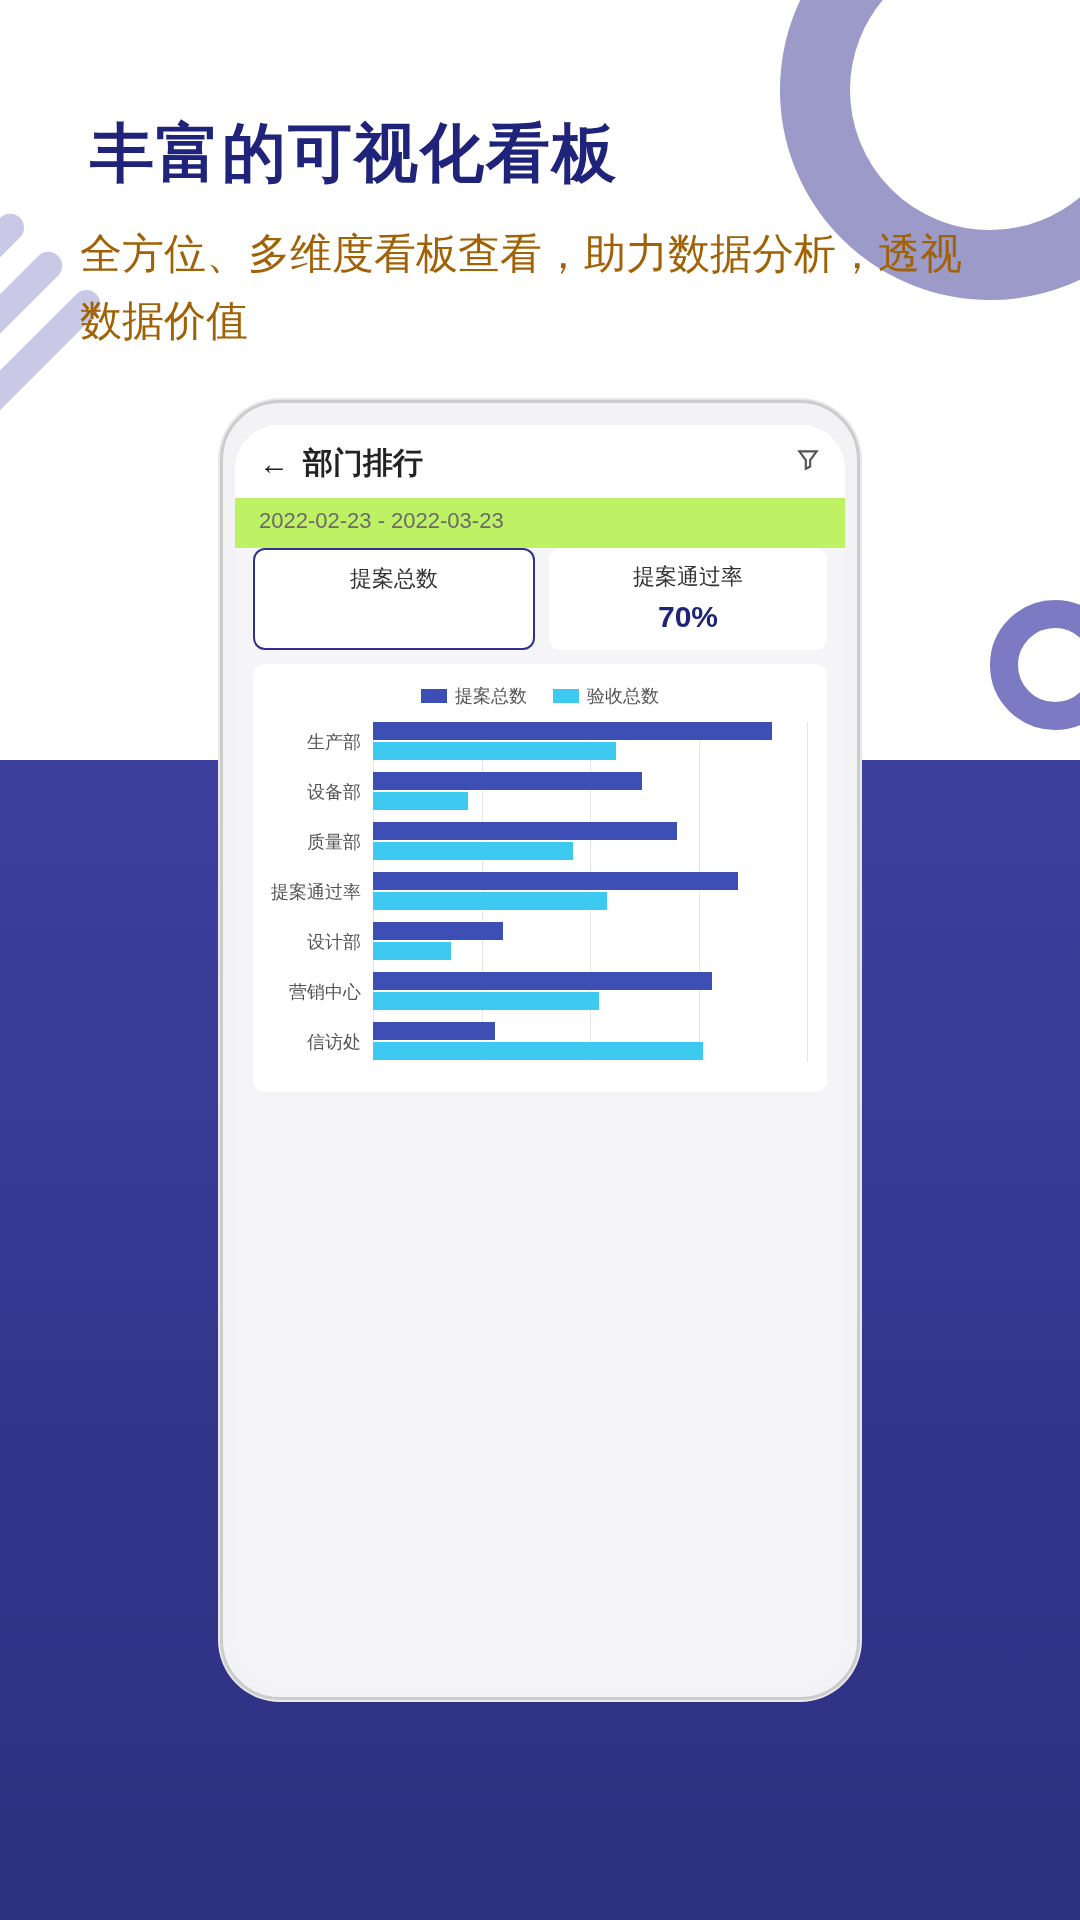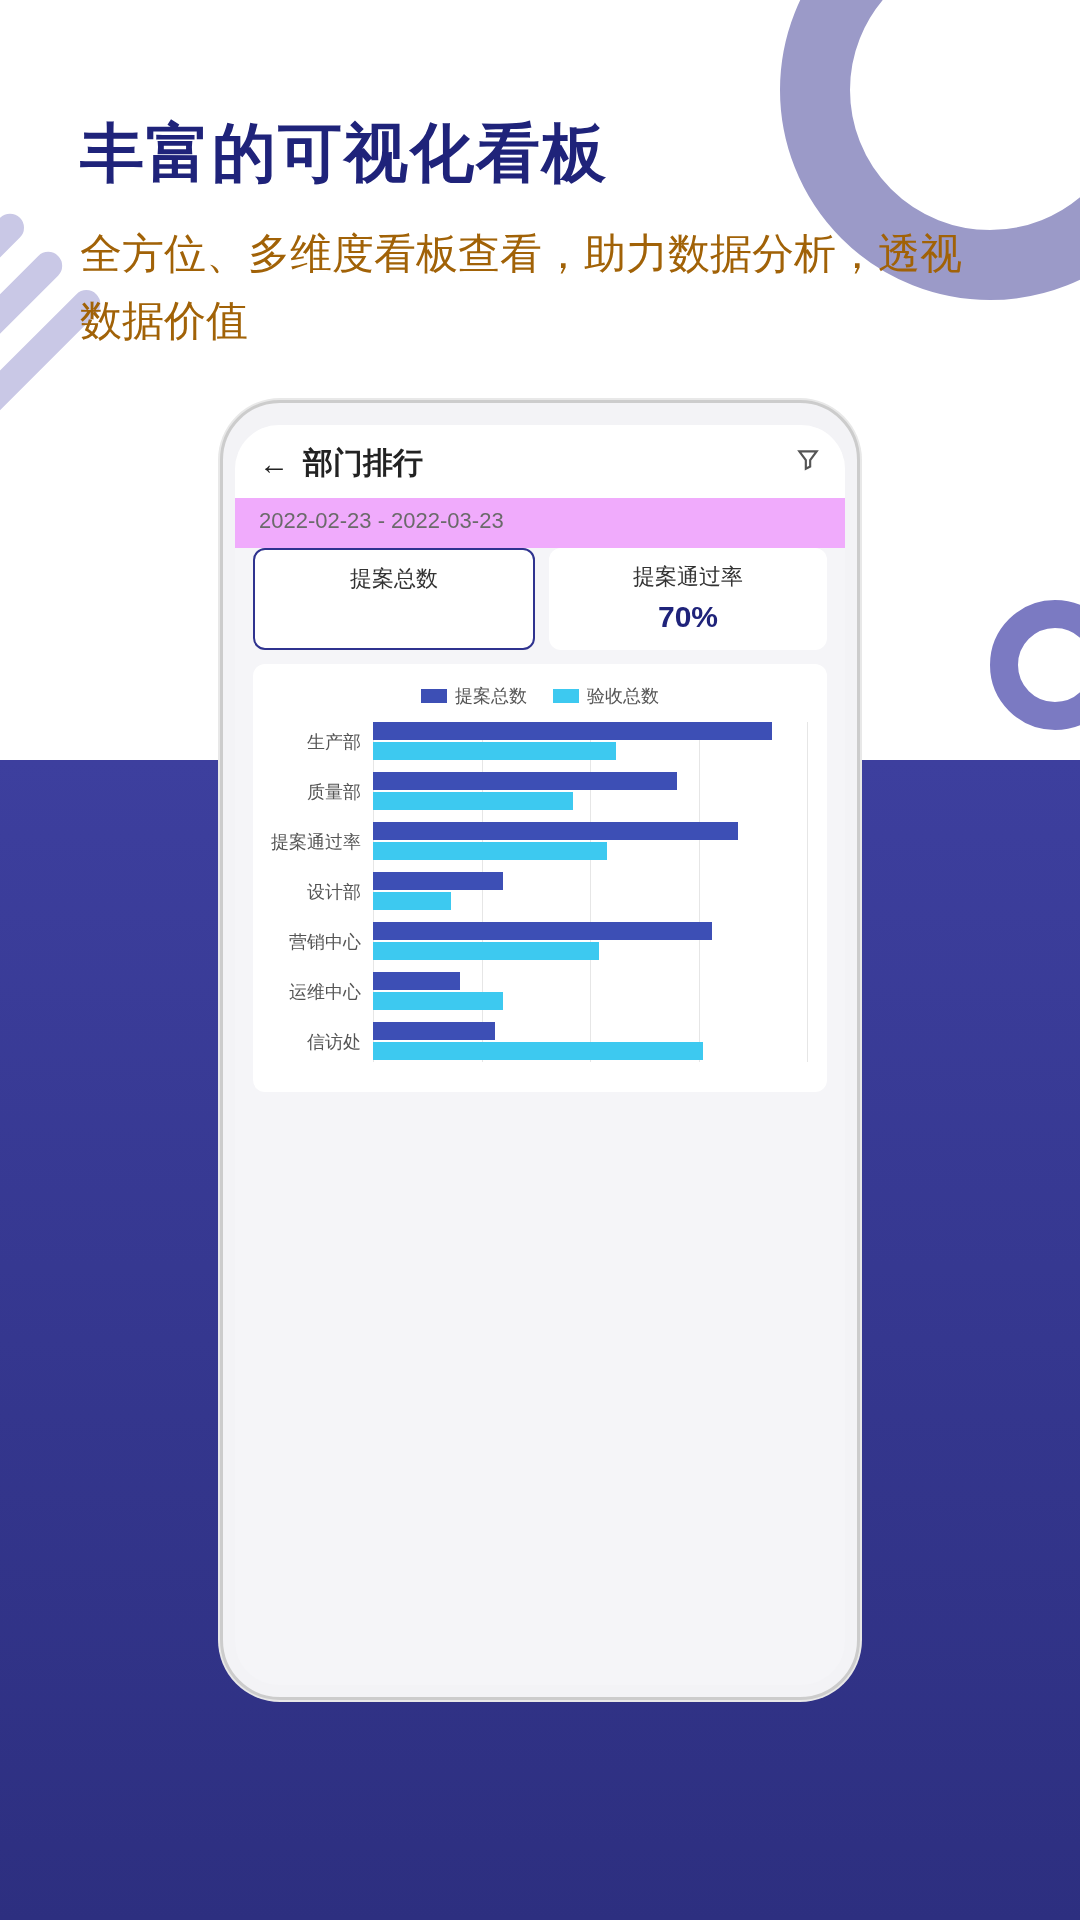--- a/index.html
+++ b/index.html
@@ -56,21 +56,21 @@
   top: 760px;
   bottom: 0;
   background: linear-gradient(180deg, #3d3f9e 0%, #2d2f80 100%);
   z-index: 0;
 }
 
 
 .headline {
   position: absolute;
   top: 110px;
-  left: 80px;
+  left: 90px;
   font-size: 64px;
   font-weight: 700;
   color: #1f237a;
   z-index: 2;
   letter-spacing: 2px;
 }
 .subhead {
   position: absolute;
   top: 220px;
   left: 80px;
@@ -121,21 +121,21 @@
   gap: 14px;
 }
 .back-arrow { font-size: 30px; color: #222; }
 .page-title { font-size: 30px; font-weight: 600; color: #222; }
 .filter-icon { font-size: 26px; color: #555; }
 
 .date-bar {
   padding: 10px 24px 14px;
   font-size: 22px;
   color: #6a6a6a;
-  background: #f0abfc;
+  background: #bef264;
 }
 
 
 .stat-row {
   display: flex;
   gap: 14px;
   padding: 0 18px 14px;
 }
 .stat-card {
   flex: 1;
@@ -265,45 +265,45 @@
           <div class="gl" style="left:75%"></div>
           <div class="gl" style="left:100%"></div>
         </div>
 
       <div class="row-group">
             <div class="row-label">生产部</div>
             <div class="bar s1" style="width: 92%;"></div>
             <div class="bar s2" style="width: 56%;"></div>
           </div>
           <div class="row-group">
+            <div class="row-label">设备部</div>
+            <div class="bar s1" style="width: 62%;"></div>
+            <div class="bar s2" style="width: 22%;"></div>
+          </div>
+          <div class="row-group">
             <div class="row-label">质量部</div>
             <div class="bar s1" style="width: 70%;"></div>
             <div class="bar s2" style="width: 46%;"></div>
           </div>
           <div class="row-group">
             <div class="row-label">提案通过率</div>
             <div class="bar s1" style="width: 84%;"></div>
             <div class="bar s2" style="width: 54%;"></div>
           </div>
           <div class="row-group">
             <div class="row-label">设计部</div>
             <div class="bar s1" style="width: 30%;"></div>
             <div class="bar s2" style="width: 18%;"></div>
           </div>
           <div class="row-group">
             <div class="row-label">营销中心</div>
             <div class="bar s1" style="width: 78%;"></div>
             <div class="bar s2" style="width: 52%;"></div>
           </div>
           <div class="row-group">
-            <div class="row-label">运维中心</div>
-            <div class="bar s1" style="width: 20%;"></div>
-            <div class="bar s2" style="width: 30%;"></div>
-          </div>
-          <div class="row-group">
             <div class="row-label">信访处</div>
             <div class="bar s1" style="width: 28%;"></div>
             <div class="bar s2" style="width: 76%;"></div>
           </div>
         </div>
     </div>
 
   </div>
 </div>
 

